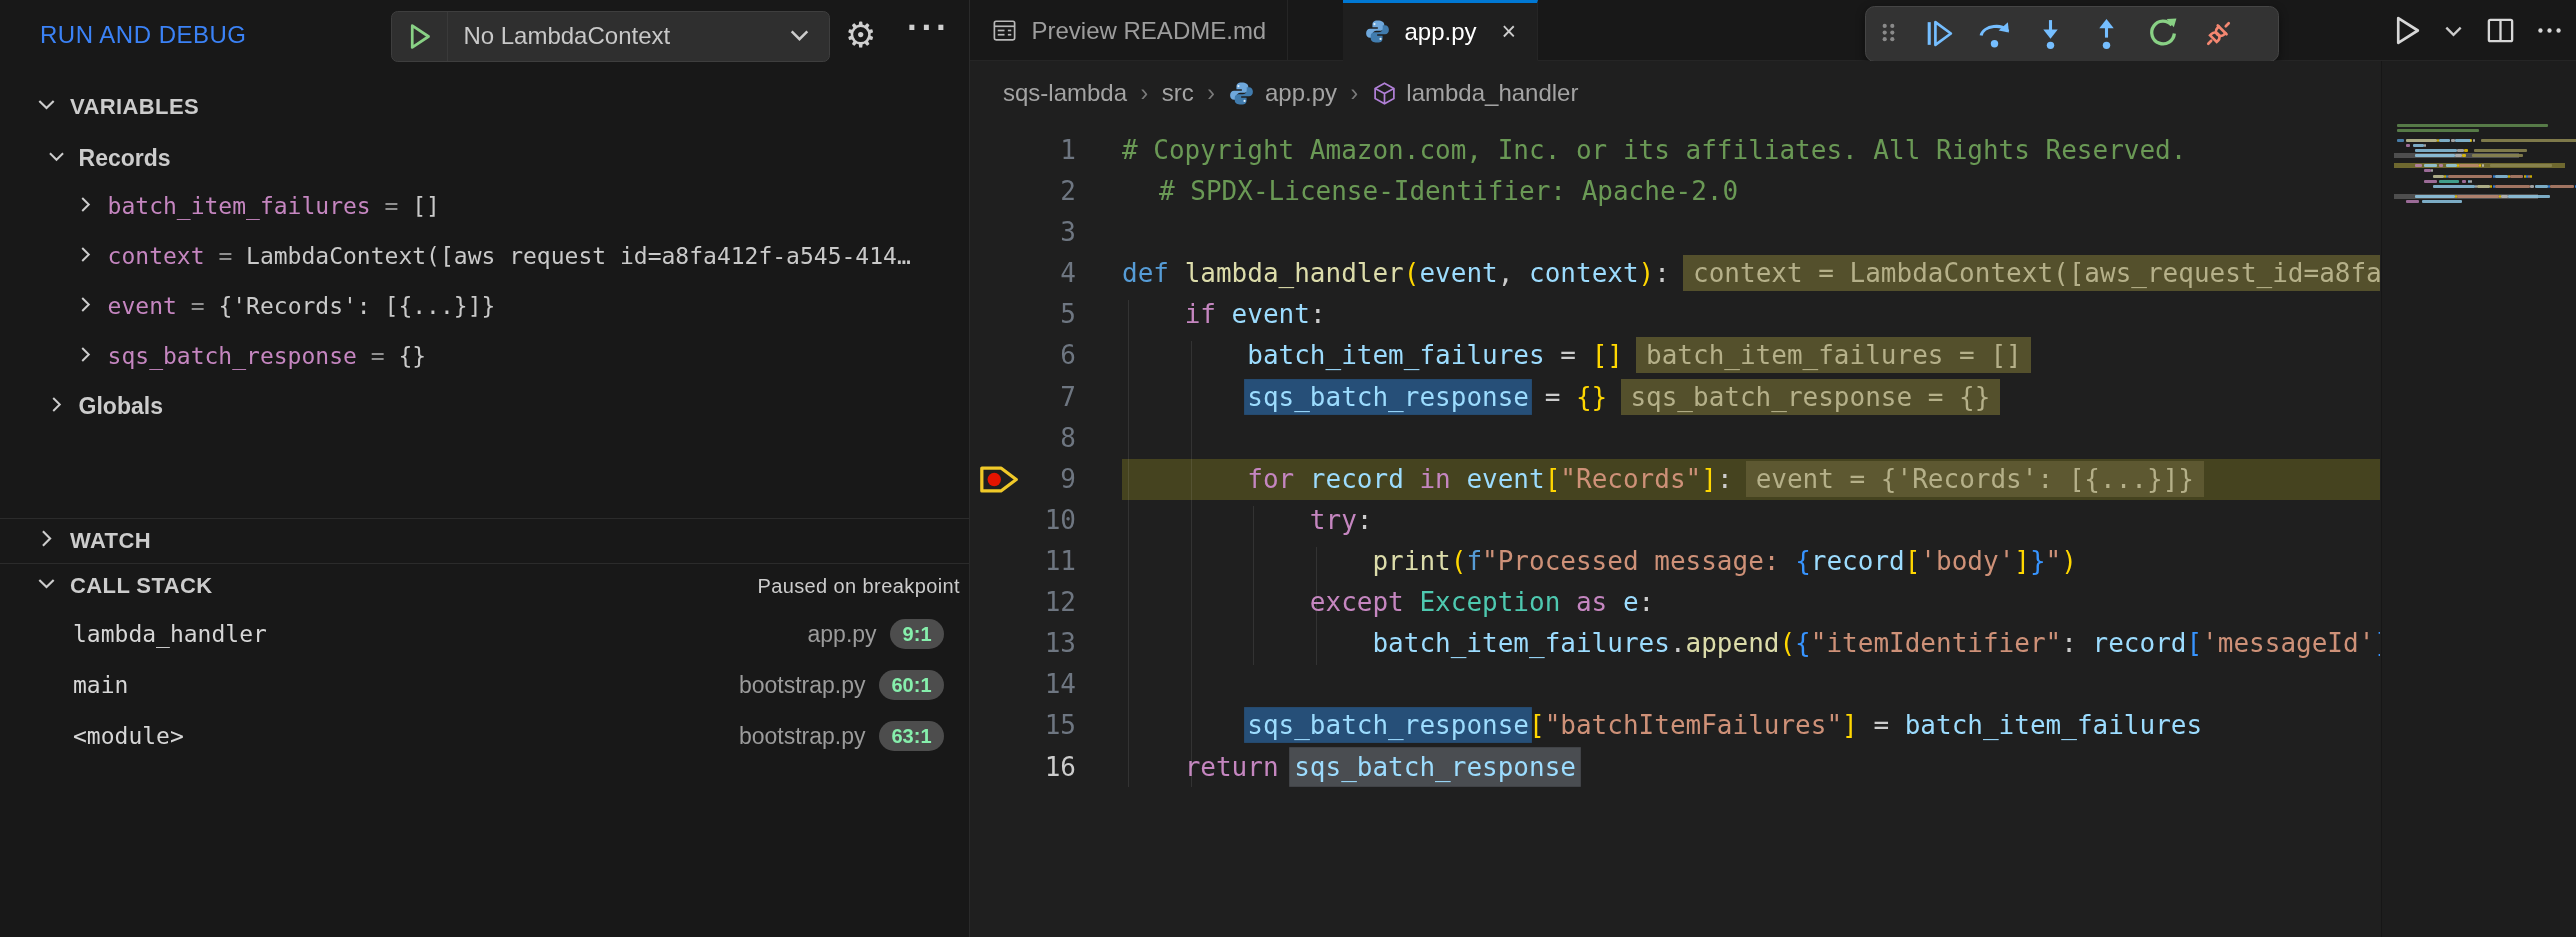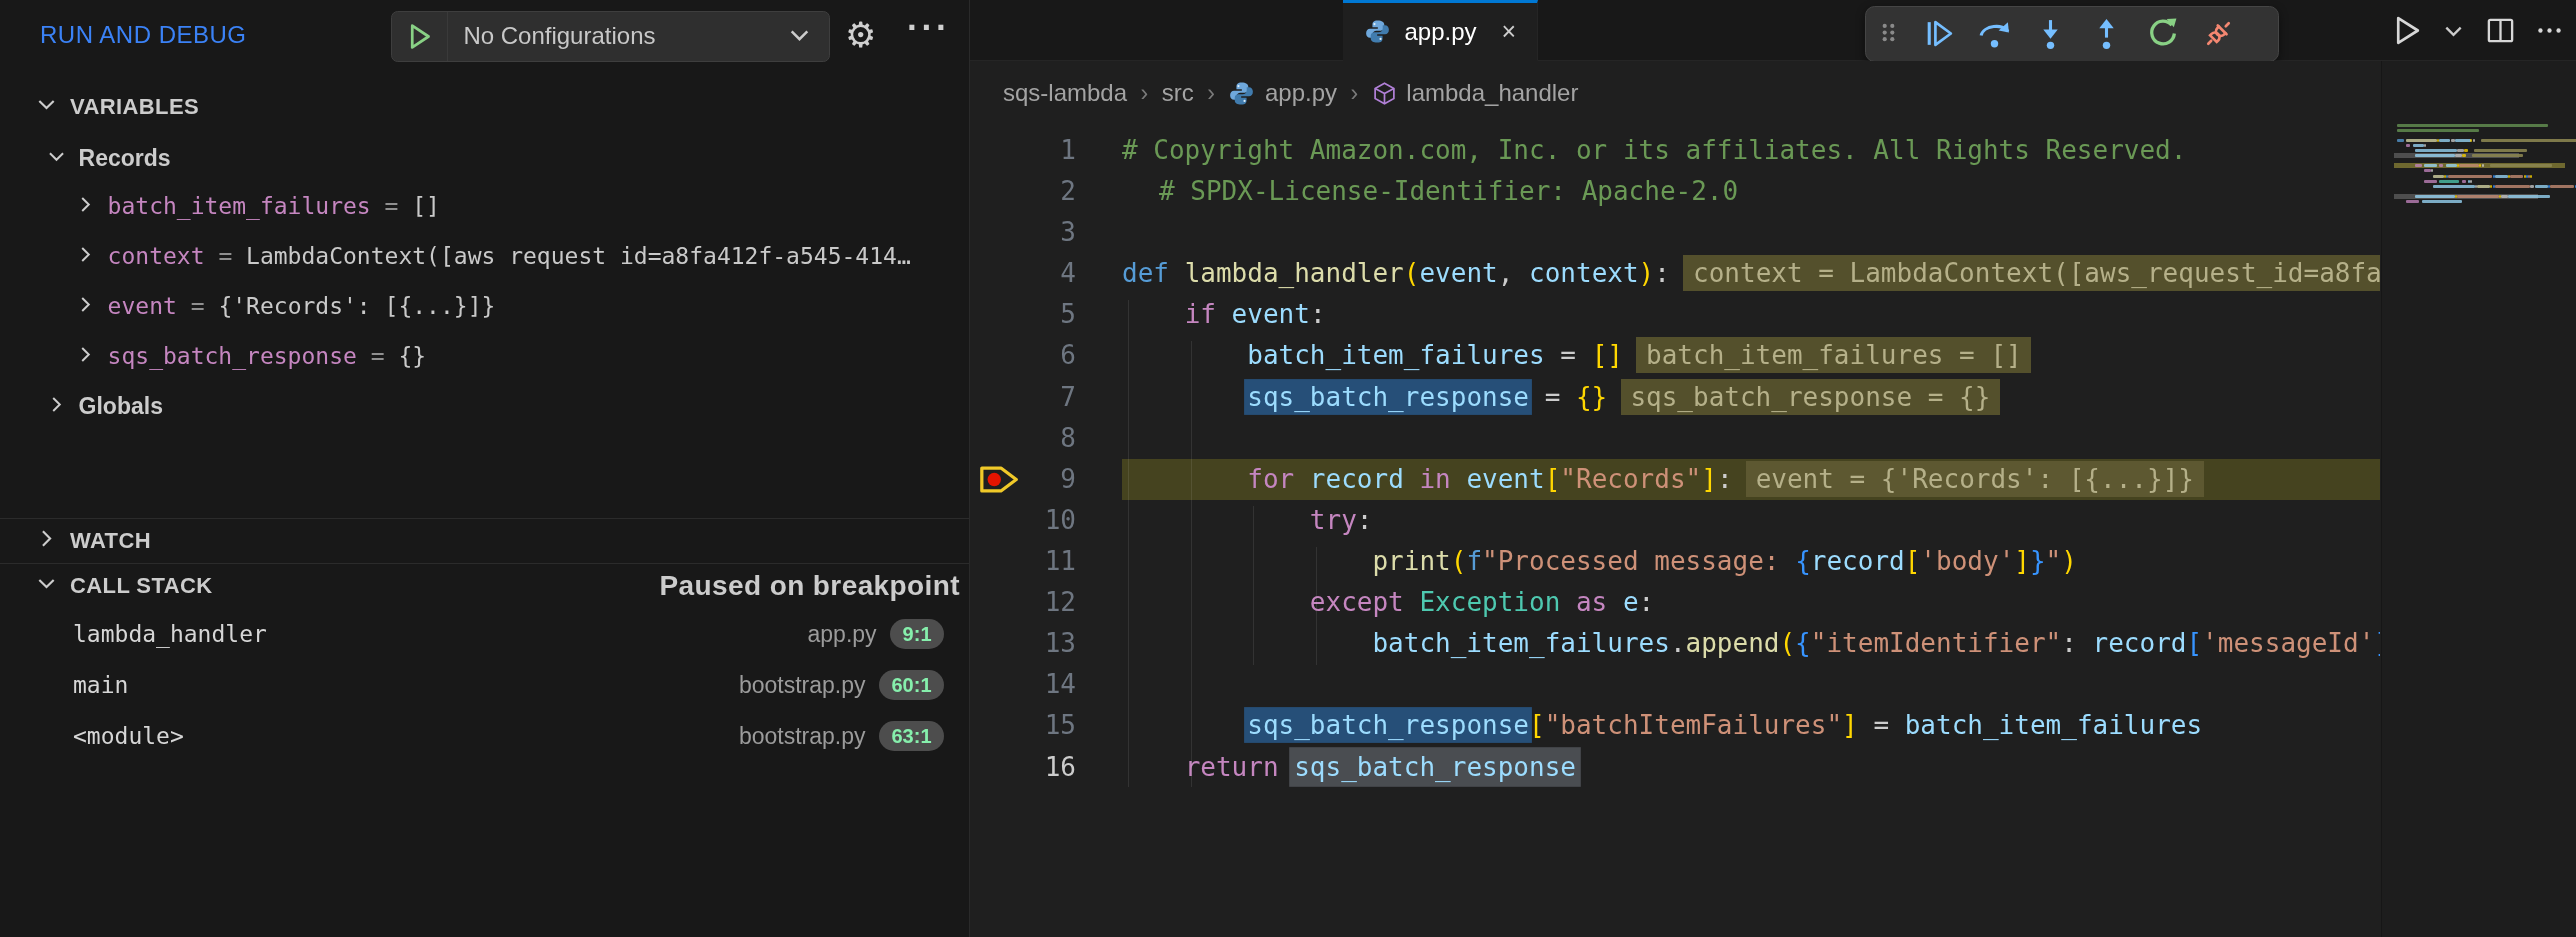--- a/index.html
+++ b/index.html
@@ -25,21 +25,21 @@
   .divider { position:absolute; left:0; width:100%; height:1px; background:#2b2b2b; }
 
   .tree-row { position:absolute; left:0; width:100%; height:46px; display:flex; align-items:center; cursor:pointer; }
   .tree-row .chev { flex:0 0 auto; }
   .group-label { color:#cccccc; font-weight:bold; font-size:23px; margin-left:11.6px; }
   .var-name { color:var(--tok-k); font-size:23px; font-family:"DejaVu Sans Mono", monospace; margin-left:11.6px; white-space:pre; }
   .var-eq   { color:#8f8f8f; font-size:23px; font-family:"DejaVu Sans Mono", monospace; white-space:pre; }
   .var-val  { color:#c9c9c9; font-size:23px; font-family:"DejaVu Sans Mono", monospace; white-space:pre;
               overflow:hidden; text-overflow:clip; flex:1; }
   #callstack-status { position:absolute; right:29px; top:0; height:44px; display:flex; align-items:center;
-                      color:#cccccc; font-size:28px; font-weight:bold; }
+                      color:#cccccc; font-size:20px; font-weight:normal; }
   .frame-row { position:absolute; left:0; width:100%; height:48px; display:flex; align-items:center; cursor:pointer; }
   .frame-name { margin-left:73px; color:#d6d6d6; font-size:23px; font-family:"DejaVu Sans Mono", monospace; }
   .frame-right { position:absolute; right:25px; display:flex; align-items:center; gap:13.5px; }
   .frame-file { color:#9b9b9b; font-size:23px; }
   .frame-badge { background:var(--badge_bg); color:#86efac; font-size:20px; font-weight:bold;
                  border-radius:15.4px; padding:3.9px 12.5px; }
 
   
   #tabbar { position:absolute; left:970px; top:0; width:1606px; height:61px; background:var(--sidebar_bg);
             border-bottom:1px solid #252525; }
@@ -97,21 +97,21 @@
 
 <div id="side-panel">
   <div id="panel-title">RUN AND DEBUG</div>
 
   <div id="config-dropdown">
     <div id="config-play">
       <svg width="29" height="29" viewBox="0 0 32 32">
           <path d="M8 4 L26 16 L8 28 Z" fill="none" stroke="#89d185" stroke-width="3" stroke-linejoin="round"></path>
         </svg>
     </div>
-    <div id="config-label">No Configurations</div>
+    <div id="config-label">No LambdaContext</div>
     <div id="config-chevron">
       <svg width="25" height="25" viewBox="0 0 16 16">
           <polyline points="3,6 8,11 13,6" fill="none" stroke="#cccccc" stroke-width="1.6"></polyline>
         </svg>
     </div>
   </div>
   <div class="hdr-icon" style="left:845px;">⚙</div>
   <div class="hdr-icon" style="left:907px; top:5.8px; letter-spacing:2.9px; font-weight:bold;">···</div>
 
   <div class="section-head" style="top:85px;">
@@ -206,20 +206,33 @@
         <div class="frame-name">&lt;module&gt;</div>
         <div class="frame-right">
           <div class="frame-file">bootstrap.py</div>
           <div class="frame-badge">63:1</div>
         </div>
       </div>
     </div>
 </div>
 
 <div id="tabbar">
+    <div class="tab" style="left: 0px;">
+      <div class="ticon">
+        <svg width="27" height="27" viewBox="0 0 32 32" fill="none" stroke="#b8b8b8" stroke-width="2">
+          <rect x="4" y="5" width="24" height="22" rx="2"></rect>
+          <line x1="4" y1="11" x2="28" y2="11"></line>
+          <line x1="8" y1="16" x2="16" y2="16"></line>
+          <line x1="8" y1="21" x2="16" y2="21"></line>
+          <line x1="20" y1="16" x2="24" y2="16"></line>
+          <line x1="20" y1="21" x2="24" y2="21"></line>
+        </svg>
+      </div>
+      <div>Preview README.md</div>
+    </div>
     <div class="tab active" style="left: 373px;">
       <div class="ticon">
         <svg width="27" height="27" viewBox="0 0 32 32">
           <path d="M16 3c-4.5 0-6 2-6 4.8V11h6.4v1.6H7.2C4.4 12.6 2.5 14.6 2.5 18s1.9 5.4 4.7 5.4h2.6v-3.6c0-2.7 2.2-4.8 4.9-4.8h5.2c2.3 0 4.1-1.8 4.1-4V7.8C24 5 21.5 3 16 3z" fill="#6fa8dc"></path>
           <path d="M16 29c4.5 0 6-2 6-4.8V21h-6.4v-1.6h9.2c2.8 0 4.7-2 4.7-5.4s-1.9-5.4-4.7-5.4h-2.6v3.6c0 2.7-2.2 4.8-4.9 4.8h-5.2c-2.3 0-4.1 1.8-4.1 4v3.2C8 27 10.5 29 16 29z" fill="#417cae"></path>
           <circle cx="12.4" cy="7.2" r="1.3" fill="#dfeffb"></circle>
           <circle cx="19.6" cy="24.8" r="1.3" fill="#dfeffb"></circle>
         </svg>
       </div>
       <div>app.py</div>

